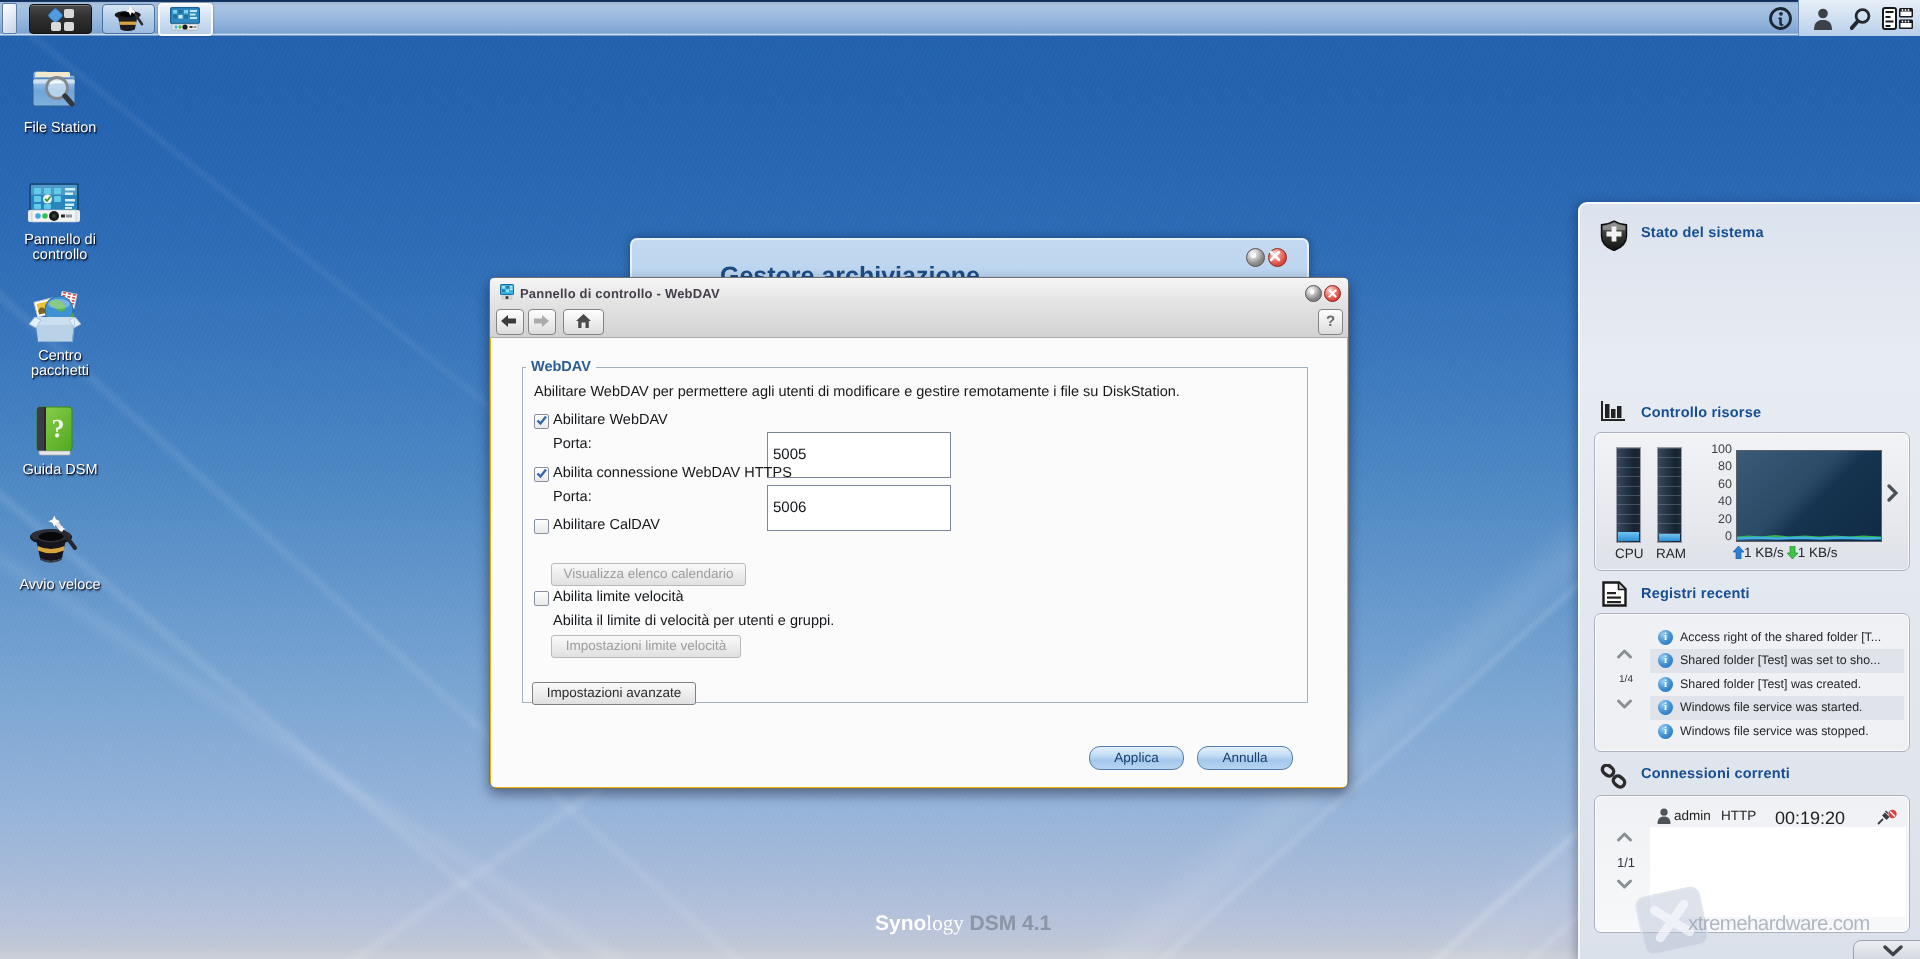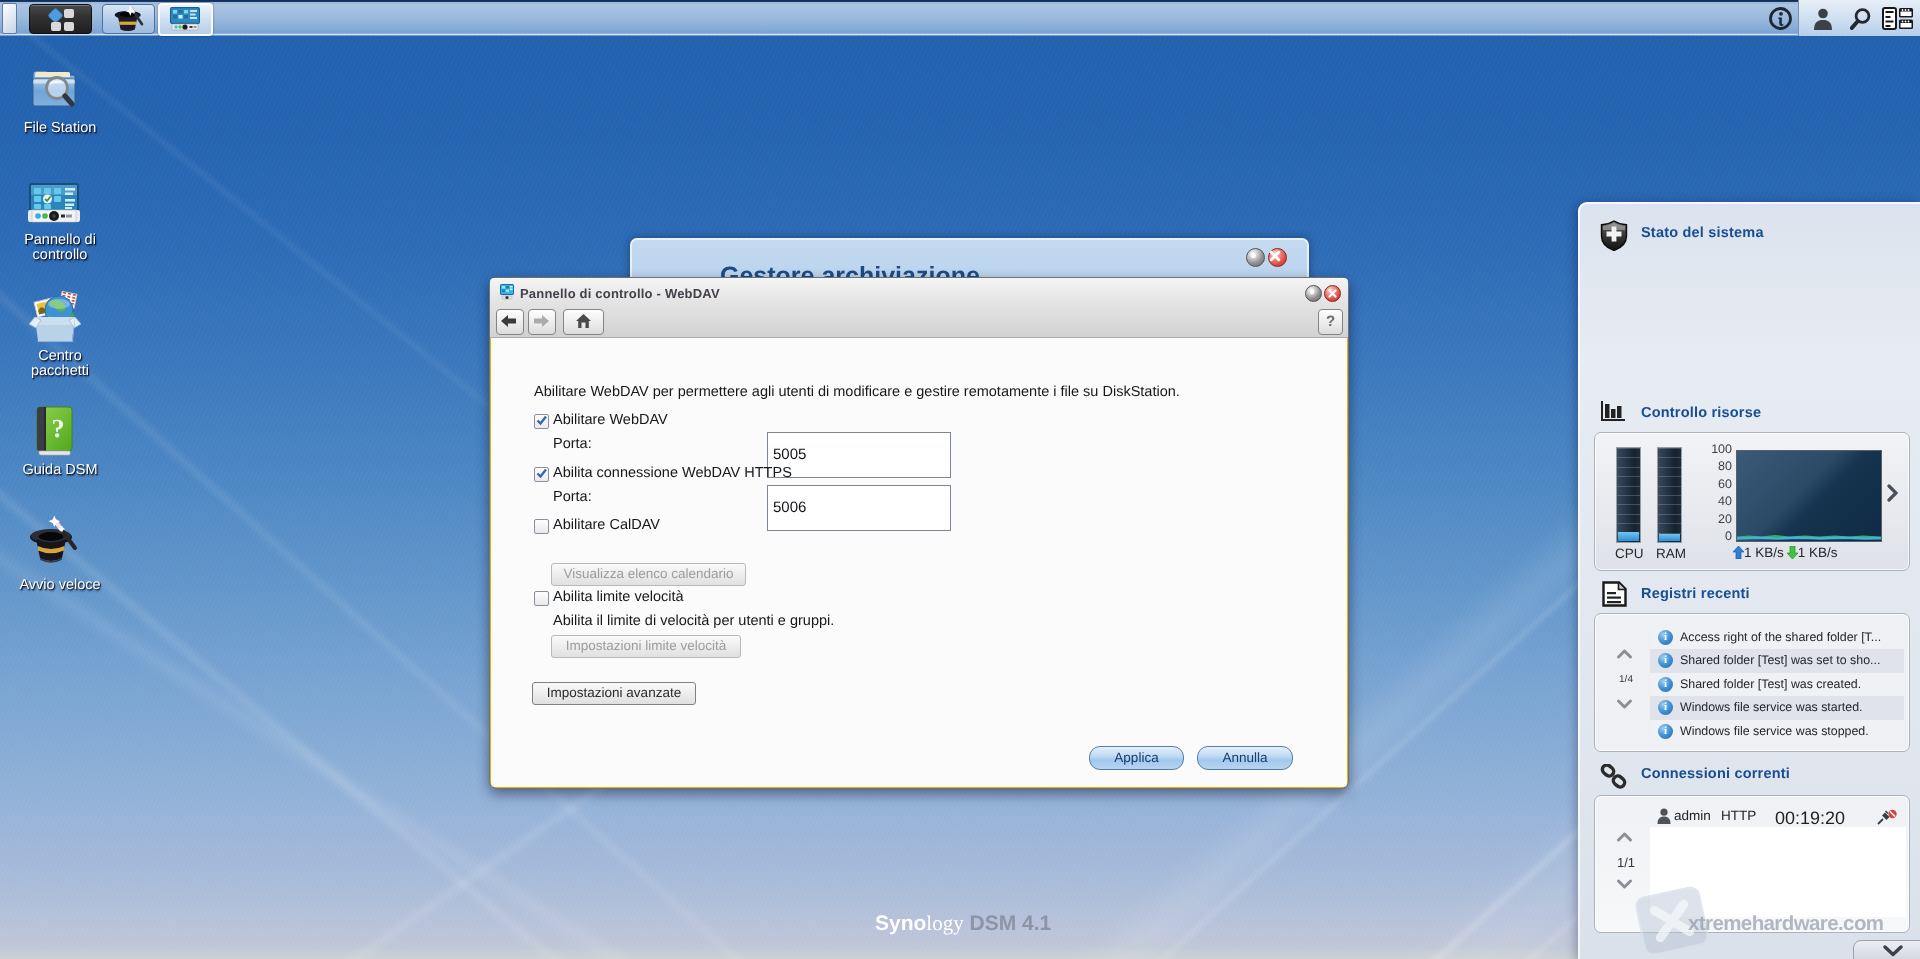--- a/index.html
+++ b/index.html
@@ -53,21 +53,21 @@
 .chev{stroke:#8a8f96;stroke-width:3;fill:none;stroke-linecap:round;stroke-linejoin:round}
 .pgr{position:absolute}
 .gauge{position:absolute;top:14px;width:25px;height:96px;border:1px solid #979da5;background:linear-gradient(to right,#39485a 0,#2a3a4c 30%,#16222f 75%,#1d2b3a 100%);box-sizing:border-box}
 .gauge:before{content:"";position:absolute;left:0;top:0;width:100%;height:100%;background:repeating-linear-gradient(to bottom,rgba(160,190,220,.28) 0 1px,rgba(0,0,0,0) 1px 9.4px)}
 .gauge i{position:absolute;bottom:1px;left:1px;right:1px;background:linear-gradient(to bottom,#6fc4f2 0,#2e8fd4 100%)}
 .glabel{position:absolute;left:91px;width:46px;text-align:right;font-size:12.5px;color:#3b3f45}
 
 .lrow{position:absolute;left:55px;width:254px;height:23.5px;font-size:12.4px;color:#23262b;line-height:23.5px;white-space:nowrap;overflow:hidden}
 .irow{position:absolute;left:8px;top:4px;width:15px;height:15px;border-radius:50%;background:radial-gradient(circle at 35% 30%,#9fd0f2 0,#4695d4 45%,#1b67b4 100%);color:#fff;font-size:11px;font-weight:bold;text-align:center;line-height:15px;font-family:"Liberation Serif",serif}
 #synlogo{position:absolute;left:875px;top:911px;font-size:21px;color:#fff;white-space:nowrap}
-#wmark{position:absolute;left:1688px;top:912px;font-size:20.5px;font-weight:bold;letter-spacing:-.6px;color:rgba(118,128,148,.55);text-shadow:0 1px 0 rgba(255,255,255,.25);z-index:40}
+#wmark{position:absolute;left:1688px;top:912px;font-size:20.5px;font-weight:normal;letter-spacing:-.6px;color:rgba(118,128,148,.55);text-shadow:0 1px 0 rgba(255,255,255,.25);z-index:40}
 #wplate{position:absolute;left:1639px;top:891px;width:62px;height:56px;background:rgba(182,194,210,.45);border:2px solid rgba(225,232,240,.6);border-radius:10px;transform:rotate(-12deg);z-index:40}
 #ctab{position:absolute;left:1853px;top:940px;width:67px;height:19px;background:linear-gradient(to bottom,#eceef2,#d4d8df);border:1px solid #9aa2ae;border-radius:8px 0 0 0}
 </style>
 </head>
 <body>
 
 <div class="abs" style="left:0;top:947px;width:1920px;height:12px;background:linear-gradient(to bottom,rgba(200,205,215,0) 0,#c8cdd6 55%,#ccd0d8 100%)"></div>
 <div class="streak" style="left:30px;top:30px;width:1050px;height:9px;transform:rotate(39deg);opacity:.15"></div>
 <div class="streak" style="left:-60px;top:235px;width:1100px;height:14px;transform:rotate(42deg);opacity:.18"></div>
 <div class="streak" style="left:-80px;top:420px;width:980px;height:16px;transform:rotate(40deg);opacity:.22"></div>
@@ -231,20 +231,23 @@
         <path d="M8 1 L8 4.5 L16 4.5 L16 9.5 L8 9.5 L8 13 L1 7 Z" fill="#3b3b3b"></path>
       </svg></div>
   <div class="navbtn" style="left:38px;width:26px"><svg width="18" height="14" viewBox="0 0 18 14" style="margin:4px 3px">
         <path d="M10 1 L10 4.5 L2 4.5 L2 9.5 L10 9.5 L10 13 L17 7 Z" fill="#ababab"></path>
       </svg></div>
   <div class="navbtn" style="left:73px;width:39px"><svg width="17" height="16" viewBox="0 0 17 16" style="margin:3px 11px">
         <path d="M8.5 1 L16 8 L13.8 8 L13.8 15 L10.5 15 L10.5 9.5 L6.5 9.5 L6.5 15 L3.2 15 L3.2 8 L1 8 Z" fill="#4a4a4a"></path>
       </svg></div>
   <div class="navbtn" style="left:828px;width:23px;color:#6b6b6b;font-weight:bold;font-size:15px;text-align:center;line-height:23px">?</div>
   <div class="content"></div>
+  <fieldset>
+      <legend>WebDAV</legend>
+    </fieldset>
   <div class="lbl" style="left:44px;top:106px">Abilitare WebDAV per permettere agli utenti di modificare e gestire remotamente i file su DiskStation.</div>
   <div class="ck" style="left:44px;top:136px">
       <svg width="14" height="14" viewBox="0 0 14 14">
         <path d="M2.5 6.5 L5.5 9.5 L11 2.5" stroke="#3467b0" stroke-width="2.4" fill="none"></path>
       </svg>
     </div>
   <div class="lbl" style="left:63px;top:134px">Abilitare WebDAV</div>
   <div class="lbl" style="left:63px;top:158px">Porta:</div>
   <div class="inp" style="left:277px;top:154px">5005</div>
   <div class="ck" style="left:44px;top:189px">

